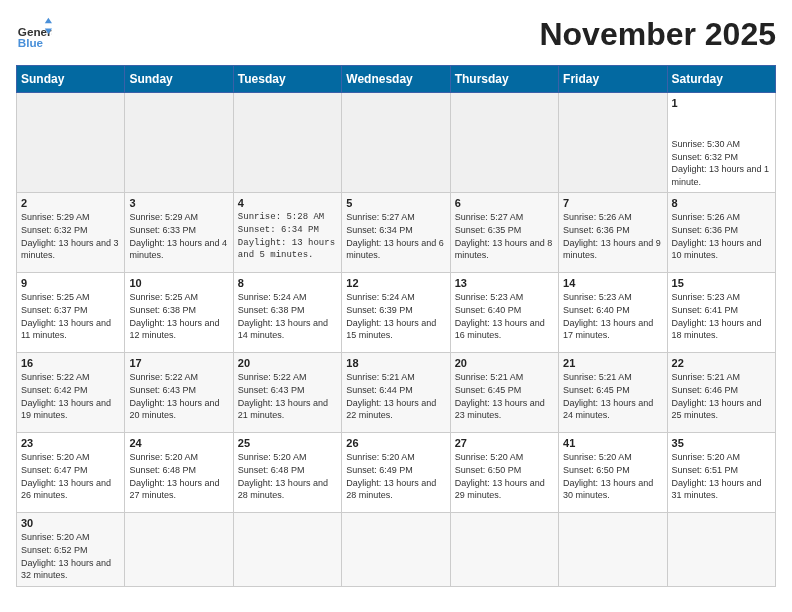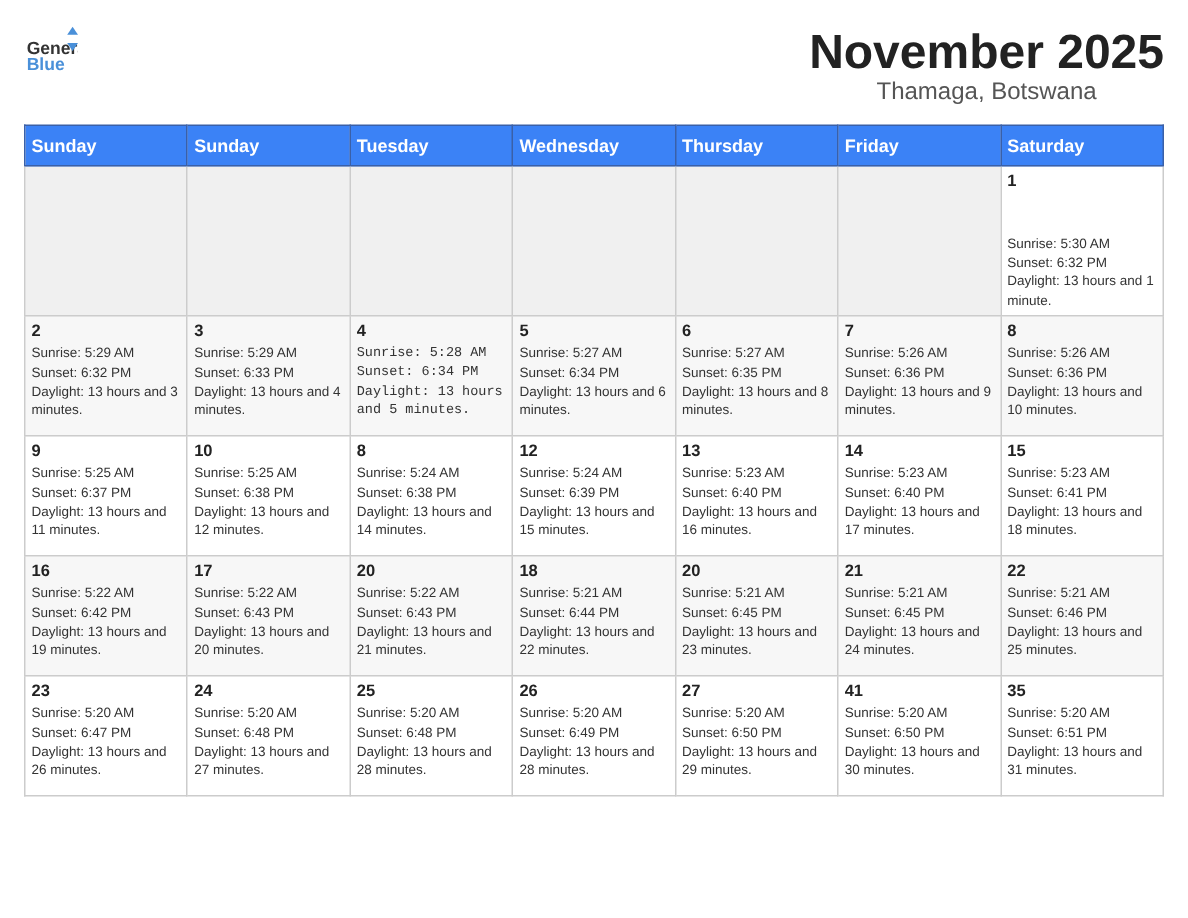--- a/index.html
+++ b/index.html
@@ -19,38 +19,38 @@
     .logo {
       display: flex;
       align-items: center;
       gap: 6px;
     }
     .logo-icon {
       width: 36px;
       height: 36px;
     }
     .title-block {
-      text-align: center;
+      text-align: right;
     }
     .month-title {
       font-size: 32px;
       font-weight: bold;
       color: #222;
     }
     .location-title {
       font-size: 16px;
       color: #555;
     }
     table {
       width: 100%;
       border-collapse: collapse;
       table-layout: fixed;
     }
     th {
-      background-color: #3b82f6;
+      background-color: #0369a1;
       color: #fff;
       font-size: 12px;
       font-weight: bold;
       padding: 6px 4px;
       text-align: left;
       border: 1px solid #3a60a8;
     }
     td {
       border: 1px solid #ccc;
       vertical-align: top;
@@ -90,21 +90,20 @@
   <div class="logo">
     <svg class="logo-icon" viewBox="0 0 40 40">
       <text x="2" y="22" font-size="13" font-weight="bold" fill="#333" font-family="Arial">General</text>
       <text x="2" y="34" font-size="13" font-weight="bold" fill="#4a90d9" font-family="Arial">Blue</text>
       <polygon points="32,8 40,8 36,2" fill="#4a90d9"></polygon>
       <polygon points="32,14 40,14 36,20" fill="#4a90d9"></polygon>
     </svg>
   </div>
   <div class="title-block">
     <div class="month-title">November 2025</div>
-    <div class="location-title">Thamaga, Botswana</div>
   </div>
 </div>
 
 <table>
   <thead>
     <tr id="header-row">
         <th>Sunday</th>
         <th>Sunday</th>
         <th>Tuesday</th>
         <th>Wednesday</th>
@@ -297,14 +296,28 @@
 Sunset: 6:50 PM
 Daylight: 13 hours and 30 minutes.</div>
         </td>
         <td>
           <span class="day-number">35</span>
           <div class="day-info" style="white-space: pre-wrap;">Sunrise: 5:20 AM
 Sunset: 6:51 PM
 Daylight: 13 hours and 31 minutes.</div>
         </td>
       </tr>
+      <tr class="row-shade">
+        <td class="last-row">
+          <span class="day-number">30</span>
+          <div class="day-info" style="white-space: pre-wrap;">Sunrise: 5:20 AM
+Sunset: 6:52 PM
+Daylight: 13 hours and 32 minutes.</div>
+        </td>
+        <td class="last-row"></td>
+        <td class="last-row"></td>
+        <td class="last-row"></td>
+        <td class="last-row"></td>
+        <td class="last-row"></td>
+        <td class="last-row"></td>
+      </tr>
     </tbody>
 </table>
 
 </body></html>

